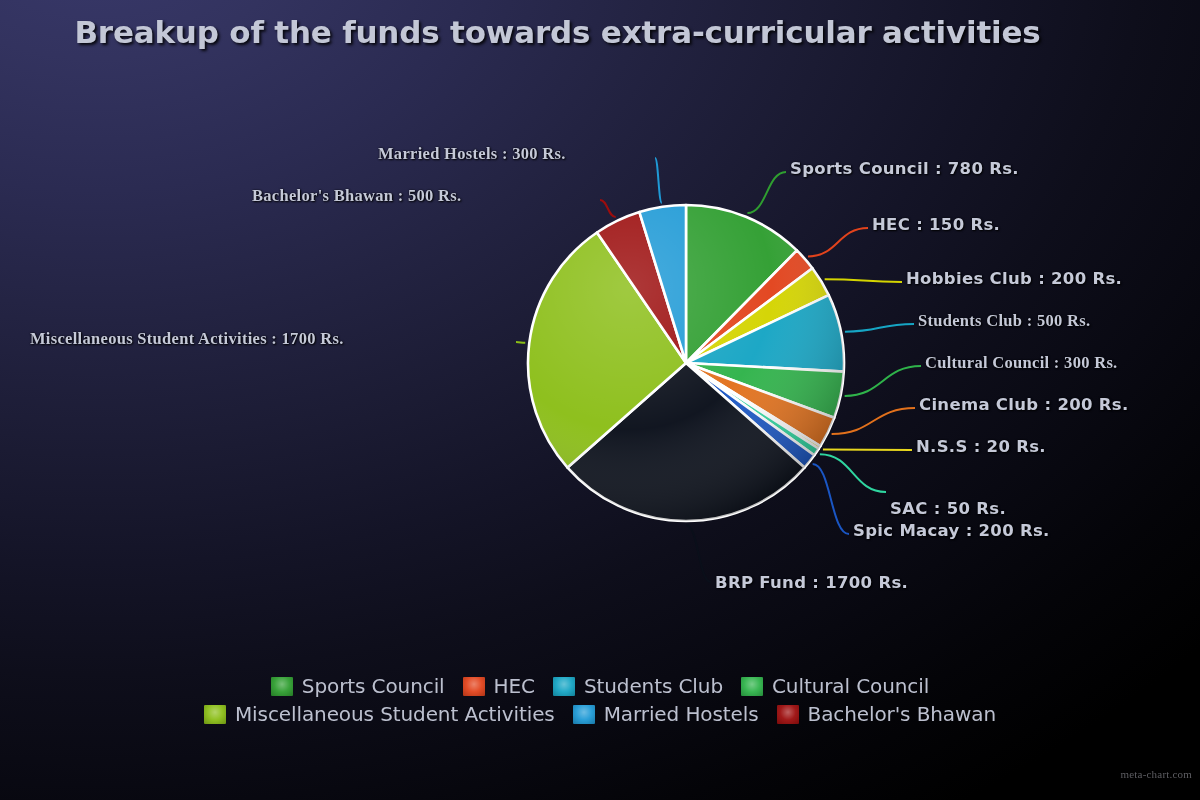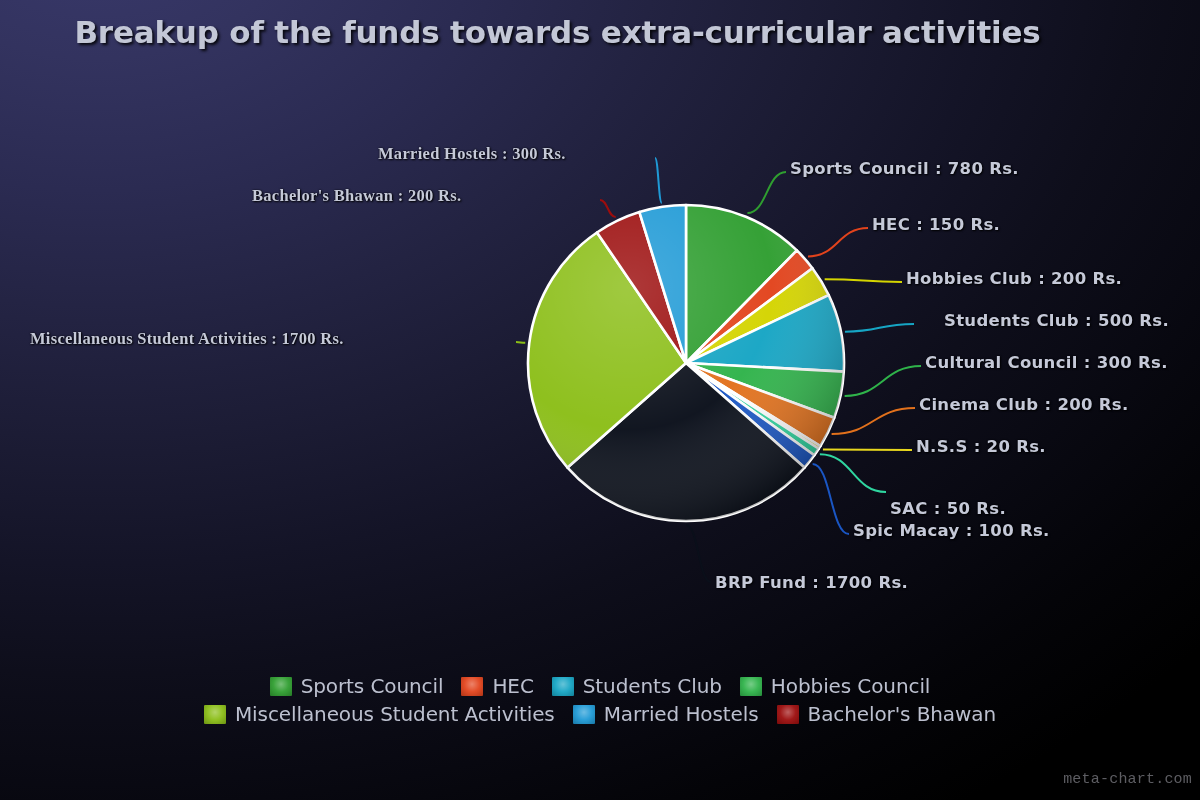--- a/index.html
+++ b/index.html
@@ -93,24 +93,24 @@
     color: #bcc0cf;
     font-family: "DejaVu Sans", sans-serif;
     letter-spacing: -0.1px;
     white-space: nowrap;
   }
 
   
   #watermark {
     position: absolute;
     right: 8px;
-    bottom: 12px;
-    font-size: 15px;
+    bottom: 20px;
+    font-size: 11px;
     color: #5d5d62;
-    font-family: Liberation Mono, monospace;
+    font-family: Liberation Serif, serif;
     letter-spacing: 0.2px;
   }
 </style>
 </head>
 <body>
 
 <div id="chart-root">
 
   <div id="chart-title">Breakup of the funds towards extra-curricular activities</div>
 
@@ -152,49 +152,49 @@
           <path d="M 686 363 L 567.5345699310981 467.5463623403038 A 158 158 0 0 1 596.9954308259477 232.45427365807288 Z" fill="#8bbe17" stroke="#ffffff" stroke-width="2.6" stroke-linejoin="round"></path>
           <path d="M 686 363 L 596.9954308259477 232.45427365807288 A 158 158 0 0 1 639.428682443077 212.0194966857898 Z" fill="#9c0d0d" stroke="#ffffff" stroke-width="2.6" stroke-linejoin="round"></path>
           <path d="M 686 363 L 639.428682443077 212.0194966857898 A 158 158 0 0 1 686 205 Z" fill="#1f9ad6" stroke="#ffffff" stroke-width="2.6" stroke-linejoin="round"></path>
         </g>
       <circle id="pie-shade" cx="686" cy="363" r="158" fill="url(#pieShade)" pointer-events="none"></circle>
     </svg>
 
     <div class="callout right" style="left:790px; top:159px;">Sports Council : 780 Rs.</div>
     <div class="callout right" style="left:872px; top:215px;">HEC : 150 Rs.</div>
     <div class="callout right" style="left:906px; top:269px;">Hobbies Club : 200 Rs.</div>
-    <div class="callout right" style="left:944px; top:311px;">Students Club : 500 Rs.</div>
-    <div class="callout right" style="left:925px; top:353px;">Cultural Council : 300 Rs.</div>
+    <div class="callout right" style="left:918px; top:311px;font-family:Liberation Serif, serif;">Students Club : 500 Rs.</div>
+    <div class="callout right" style="left:925px; top:353px;font-family:Liberation Serif, serif;">Cultural Council : 300 Rs.</div>
     <div class="callout right" style="left:919px; top:395px;">Cinema Club : 200 Rs.</div>
     <div class="callout right" style="left:916px; top:437px;">N.S.S : 20 Rs.</div>
     <div class="callout right" style="left:890px; top:499px;">SAC : 50 Rs.</div>
-    <div class="callout right" style="left:853px; top:521px;">Spic Macay : 100 Rs.</div>
+    <div class="callout right" style="left:853px; top:521px;">Spic Macay : 200 Rs.</div>
     <div class="callout right" style="left:715px; top:573px;">BRP Fund : 1700 Rs.</div>
     <div class="callout left" style="left:30px; top:329px;">Miscellaneous Student Activities : 1700 Rs.</div>
-    <div class="callout left" style="left:252px; top:186px;">Bachelor's Bhawan : 200 Rs.</div>
+    <div class="callout left" style="left:252px; top:186px;">Bachelor's Bhawan : 500 Rs.</div>
     <div class="callout left" style="left:378px; top:144px;">Married Hostels : 300 Rs.</div>
   </div>
 
   <div id="legend">
       <div class="legend-row">
         <div class="legend-item">
           <span class="legend-swatch" style="background: radial-gradient(circle at 50% 38%, rgba(255, 255, 255, 0.34) 0%, rgba(255, 255, 255, 0.05) 48%, rgba(0, 0, 0, 0.22) 100%), rgb(47, 158, 48);"></span>
           <span class="legend-label">Sports Council</span>
         </div>
         <div class="legend-item">
           <span class="legend-swatch" style="background: radial-gradient(circle at 50% 38%, rgba(255, 255, 255, 0.34) 0%, rgba(255, 255, 255, 0.05) 48%, rgba(0, 0, 0, 0.22) 100%), rgb(226, 67, 28);"></span>
           <span class="legend-label">HEC</span>
         </div>
         <div class="legend-item">
           <span class="legend-swatch" style="background: radial-gradient(circle at 50% 38%, rgba(255, 255, 255, 0.34) 0%, rgba(255, 255, 255, 0.05) 48%, rgba(0, 0, 0, 0.22) 100%), rgb(22, 165, 196);"></span>
           <span class="legend-label">Students Club</span>
         </div>
         <div class="legend-item">
           <span class="legend-swatch" style="background: radial-gradient(circle at 50% 38%, rgba(255, 255, 255, 0.34) 0%, rgba(255, 255, 255, 0.05) 48%, rgba(0, 0, 0, 0.22) 100%), rgb(47, 179, 74);"></span>
-          <span class="legend-label">Hobbies Council</span>
+          <span class="legend-label">Cultural Council</span>
         </div>
       </div>
       <div class="legend-row">
         <div class="legend-item">
           <span class="legend-swatch" style="background: radial-gradient(circle at 50% 38%, rgba(255, 255, 255, 0.34) 0%, rgba(255, 255, 255, 0.05) 48%, rgba(0, 0, 0, 0.22) 100%), rgb(139, 190, 23);"></span>
           <span class="legend-label">Miscellaneous Student Activities</span>
         </div>
         <div class="legend-item">
           <span class="legend-swatch" style="background: radial-gradient(circle at 50% 38%, rgba(255, 255, 255, 0.34) 0%, rgba(255, 255, 255, 0.05) 48%, rgba(0, 0, 0, 0.22) 100%), rgb(31, 154, 214);"></span>
           <span class="legend-label">Married Hostels</span>

